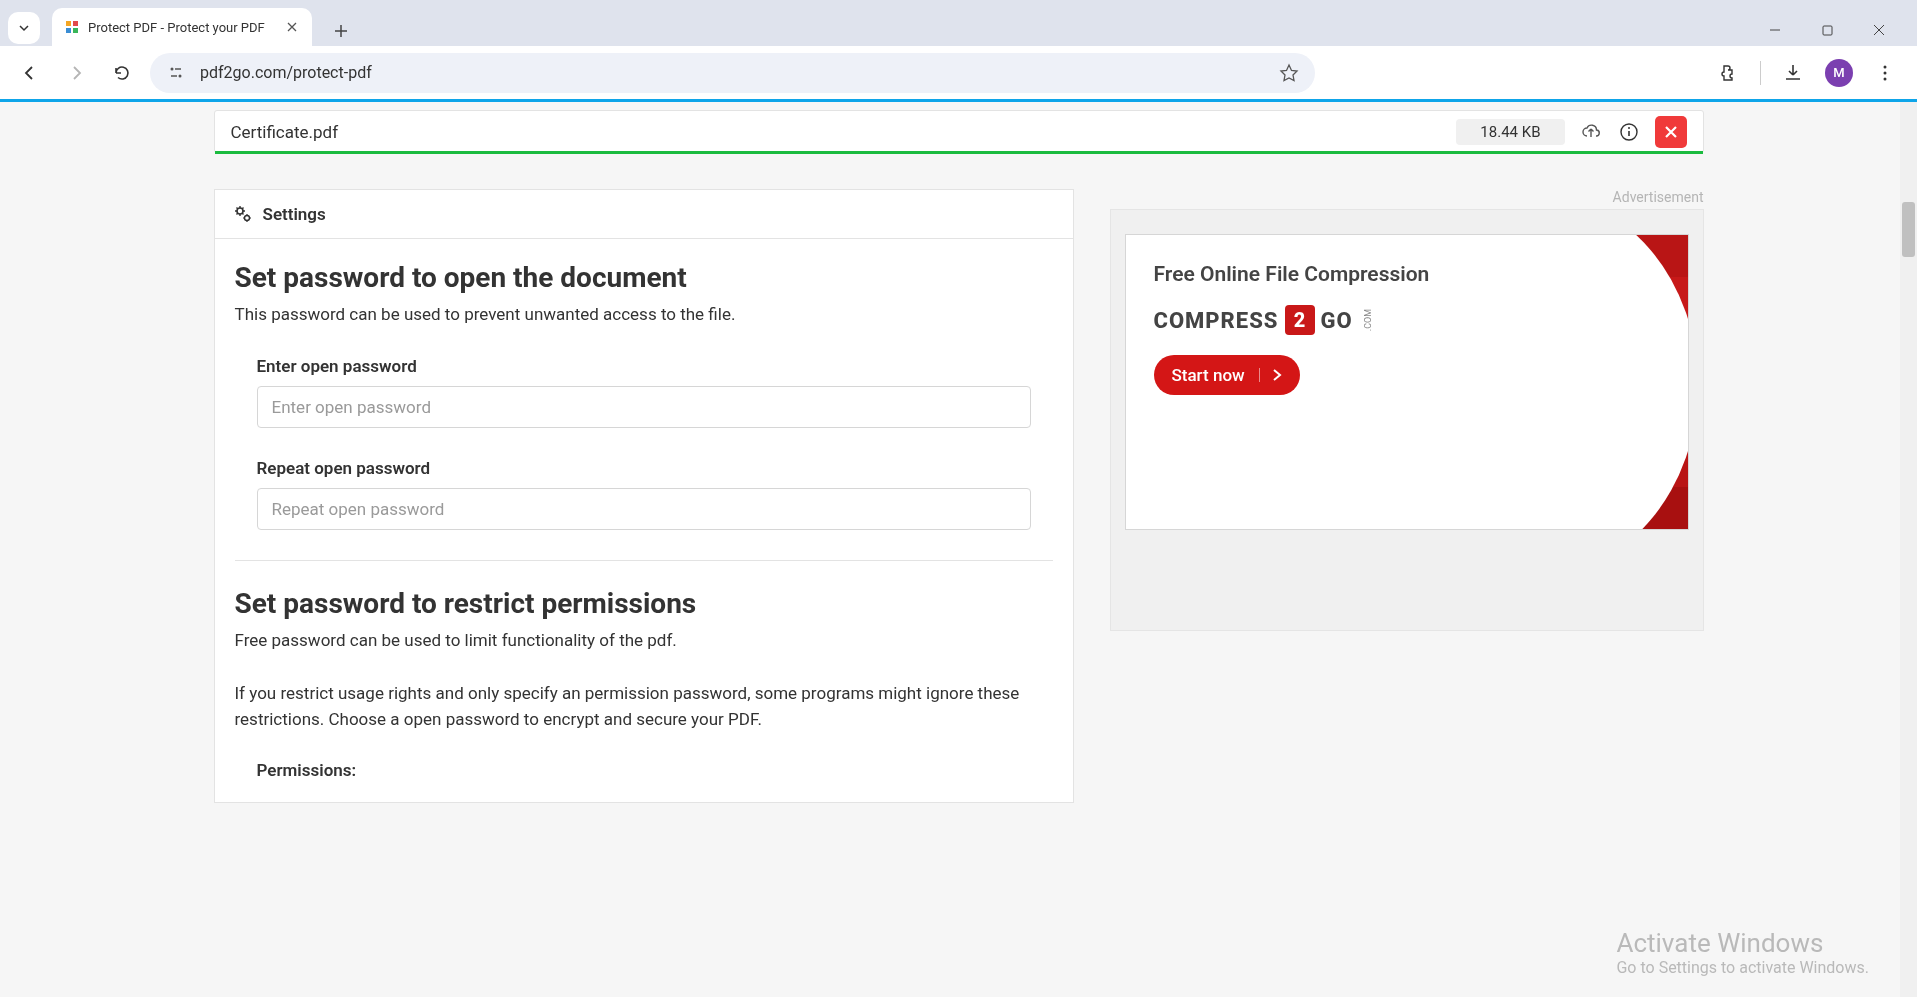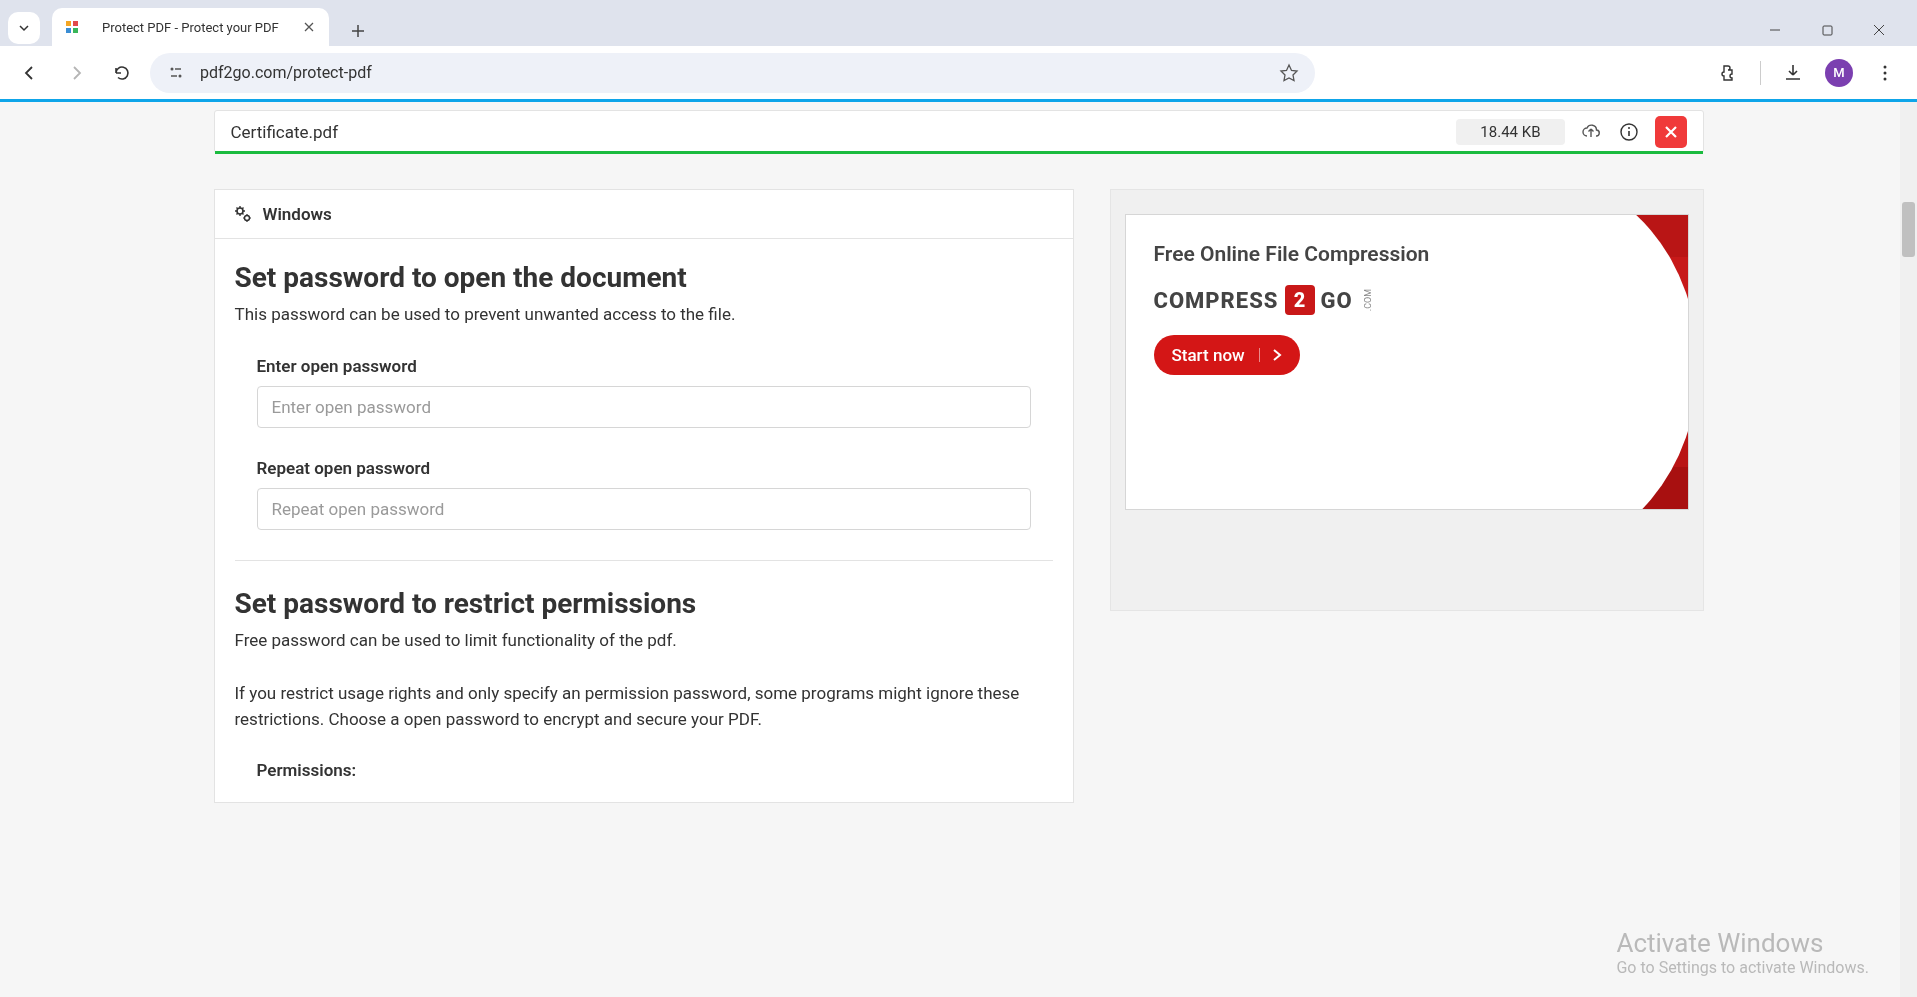--- a/index.html
+++ b/index.html
@@ -2,21 +2,21 @@
 <html><head>
 <meta charset="utf-8">
 <style>
 * { margin: 0; padding: 0; box-sizing: border-box; font-family: -apple-system, BlinkMacSystemFont, "Segoe UI", Roboto, Arial, sans-serif; }
 body { background: #fff; overflow: hidden; width: 1917px; height: 997px; position: relative; }
 
 
 .browser-chrome { background: #dfe3ed; }
 .tab-bar { height: 46px; display: flex; align-items: flex-end; padding: 8px 8px 0 8px; }
 .tab-dropdown { width: 32px; height: 32px; background: #fff; border-radius: 10px; display: flex; align-items: center; justify-content: center; margin-right: 12px; margin-bottom: 2px; }
-.tab { background: #fff; border-radius: 10px 10px 0 0; height: 38px; display: flex; align-items: center; padding: 0 12px; gap: 22px; min-width: 260px; font-size: 13px; color: #333; }
+.tab { background: #fff; border-radius: 10px 10px 0 0; height: 38px; display: flex; align-items: center; padding: 0 12px; gap: 8px; min-width: 260px; font-size: 13px; color: #333; }
 .tab-favicon { width: 16px; height: 16px; display: flex; align-items: center; justify-content: center; }
 .tab-title { flex: 1; overflow: hidden; white-space: nowrap; text-overflow: ellipsis; }
 .tab-close { width: 16px; height: 16px; display: flex; align-items: center; justify-content: center; cursor: pointer; }
 .new-tab { width: 30px; height: 30px; display: flex; align-items: center; justify-content: center; margin-left: 14px; cursor: pointer; color: #444; }
 .window-controls { margin-left: auto; display: flex; gap: 8px; padding-right: 8px; align-items: center; }
 .win-btn { width: 44px; height: 32px; display: flex; align-items: center; justify-content: center; cursor: pointer; color: #444; }
 
 .addr-bar { background: #fff; height: 56px; display: flex; align-items: center; padding: 0 12px; gap: 10px; border-bottom: 3px solid #0ea5e9; }
 .nav-btn { width: 36px; height: 36px; display: flex; align-items: center; justify-content: center; border-radius: 50%; cursor: pointer; color: #333; }
 .nav-btn.disabled { color: #b5b5b5; }
@@ -220,21 +220,21 @@
 
     <div class="content-row">
       <div class="settings-panel">
         <div class="settings-header">
           <svg width="20" height="20" viewBox="0 0 20 20">
               <circle cx="7" cy="7" r="3" stroke="#333" stroke-width="1.6" fill="none"></circle>
               <path d="M7 2v2M7 10v2M2 7h2M10 7h2M3.5 3.5l1.4 1.4M9.1 9.1l1.4 1.4M3.5 10.5l1.4-1.4M9.1 4.9l1.4-1.4" stroke="#333" stroke-width="1.4"></path>
               <circle cx="14" cy="14" r="2.5" stroke="#333" stroke-width="1.4" fill="none"></circle>
               <path d="M14 10v1.5M14 16.5V18M10 14h1.5M16.5 14H18" stroke="#333" stroke-width="1.2"></path>
             </svg>
-          <span>Windows</span>
+          <span>Settings</span>
         </div>
         <div class="settings-body">
           <div class="section-title">Set password to open the document</div>
           <div class="section-desc">This password can be used to prevent unwanted access to the file.</div>
 
           <div class="form-group">
             <label class="form-label">Enter open password</label>
             <input class="form-input" type="password" placeholder="Enter open password" style="">
           </div>
 
@@ -247,20 +247,21 @@
 
           <div class="section-title">Set password to restrict permissions</div>
           <div class="section-desc">Free password can be used to limit functionality of the pdf.</div>
           <div class="section-desc">If you restrict usage rights and only specify an permission password, some programs might ignore these restrictions. Choose a open password to encrypt and secure your PDF.</div>
 
           <div class="sub-label">Permissions:</div>
         </div>
       </div>
 
       <div class="ad-col">
+        <div class="ad-label">Advertisement</div>
         <div class="ad-box">
           <div class="ad-inner">
             <div class="ad-close">
               <svg width="9" height="9" viewBox="0 0 9 9">
                   <path d="M1 1l7 7M8 1L1 8" stroke="#fff" stroke-width="1.4"></path>
                 </svg>
             </div>
             <div class="ad-bg">
               <div class="ad-stripe" style="background:#b91515"></div>
               <div class="ad-stripe" style="background:#c71919"></div>

